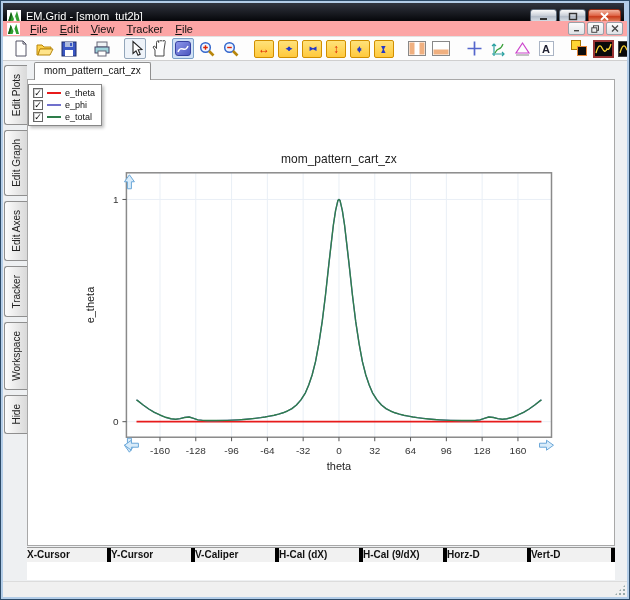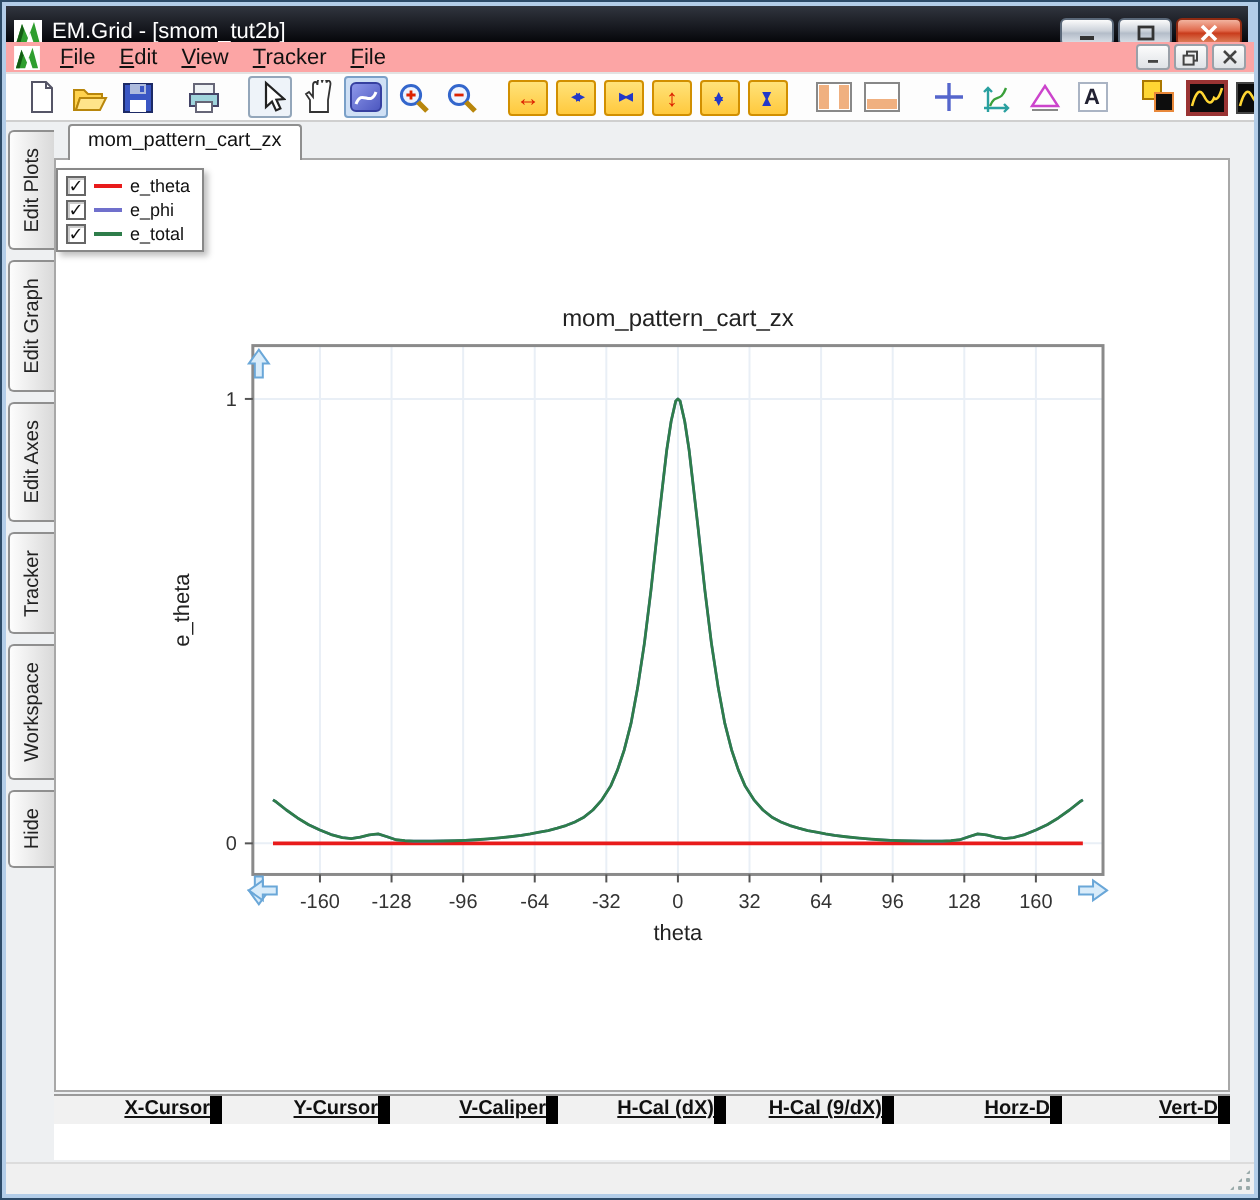--- a/index.html
+++ b/index.html
@@ -67,22 +67,22 @@
   .lrow { display:flex; align-items:center; gap:4px; font-size:9px; color:#111; white-space:nowrap; }
   .lcb { width:10px; height:10px; border:1px solid #666; background:#fff; font-size:9px; line-height:9px;
     text-align:center; color:#111; box-shadow:inset 1px 1px 0 #ccc; }
   .lline { width:14px; height:2px; flex:0 0 auto; }
 
   
   .cursor-table { position:absolute; left:24px; right:12px; bottom:1px; height:33px; font-size:10px; background:#fff; }
   .ct-row { display:flex; border-top:1px solid #9a9a9a; }
   .ct-row.hdr { background:#f1f1f1; font-weight:bold; }
   .ct-row.hdr .ct-cell { height:14px; line-height:14px; }
-  .ct-cell { flex:1 1 0; text-align:right; height:17px; line-height:17px; border-right:6px solid #000000;
-    overflow:hidden; white-space:nowrap; color:#111;text-decoration:underline; }
+  .ct-cell { flex:1 1 0; text-align:left; height:17px; line-height:17px; border-right:4px solid #000000;
+    overflow:hidden; white-space:nowrap; color:#111; }
   .ct-row.val { border-bottom:1px solid #9a9a9a; }
 
   
   .statusbar { position:absolute; left:3px; bottom:3px; right:3px; height:16px; background:#f0f0f0; border-top:1px solid #dcdcdc; }
   .grip { position:absolute; right:1px; bottom:1px; width:12px; height:12px;
     background-image:radial-gradient(#9aa 1px, transparent 1.2px); background-size:4px 4px;
     clip-path:polygon(100% 0,100% 100%,0 100%); }
 </style>
 </head>
 <body>

